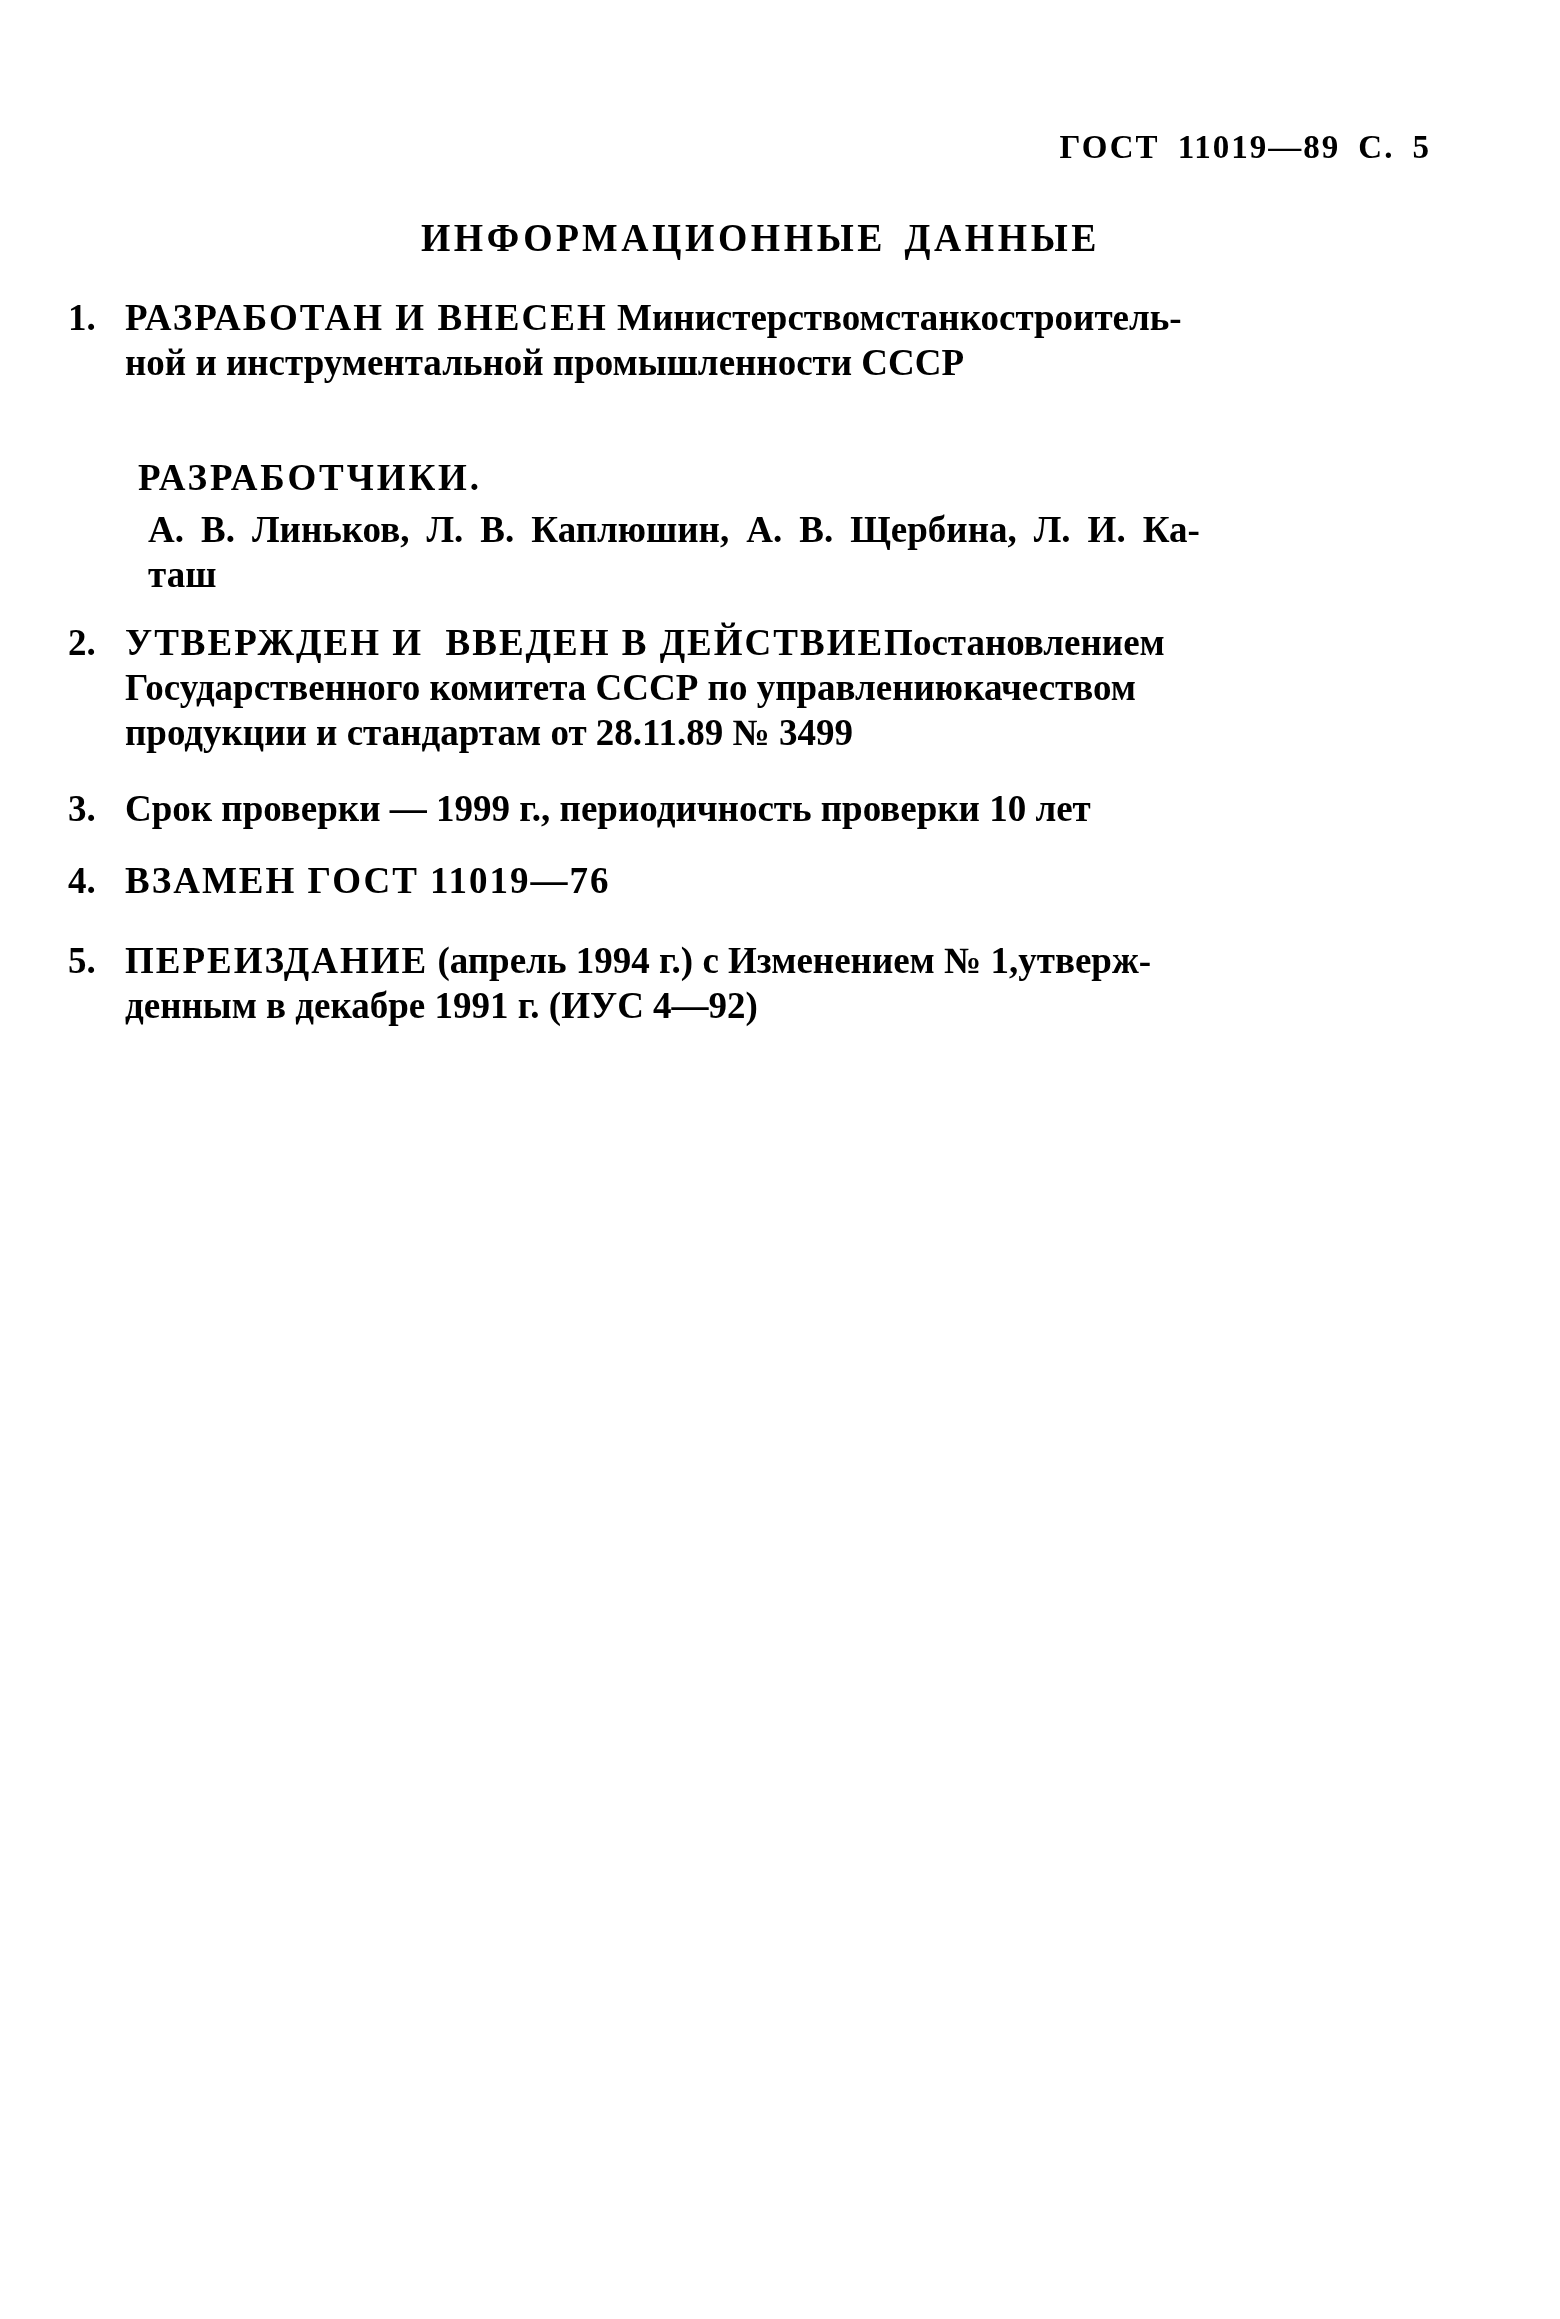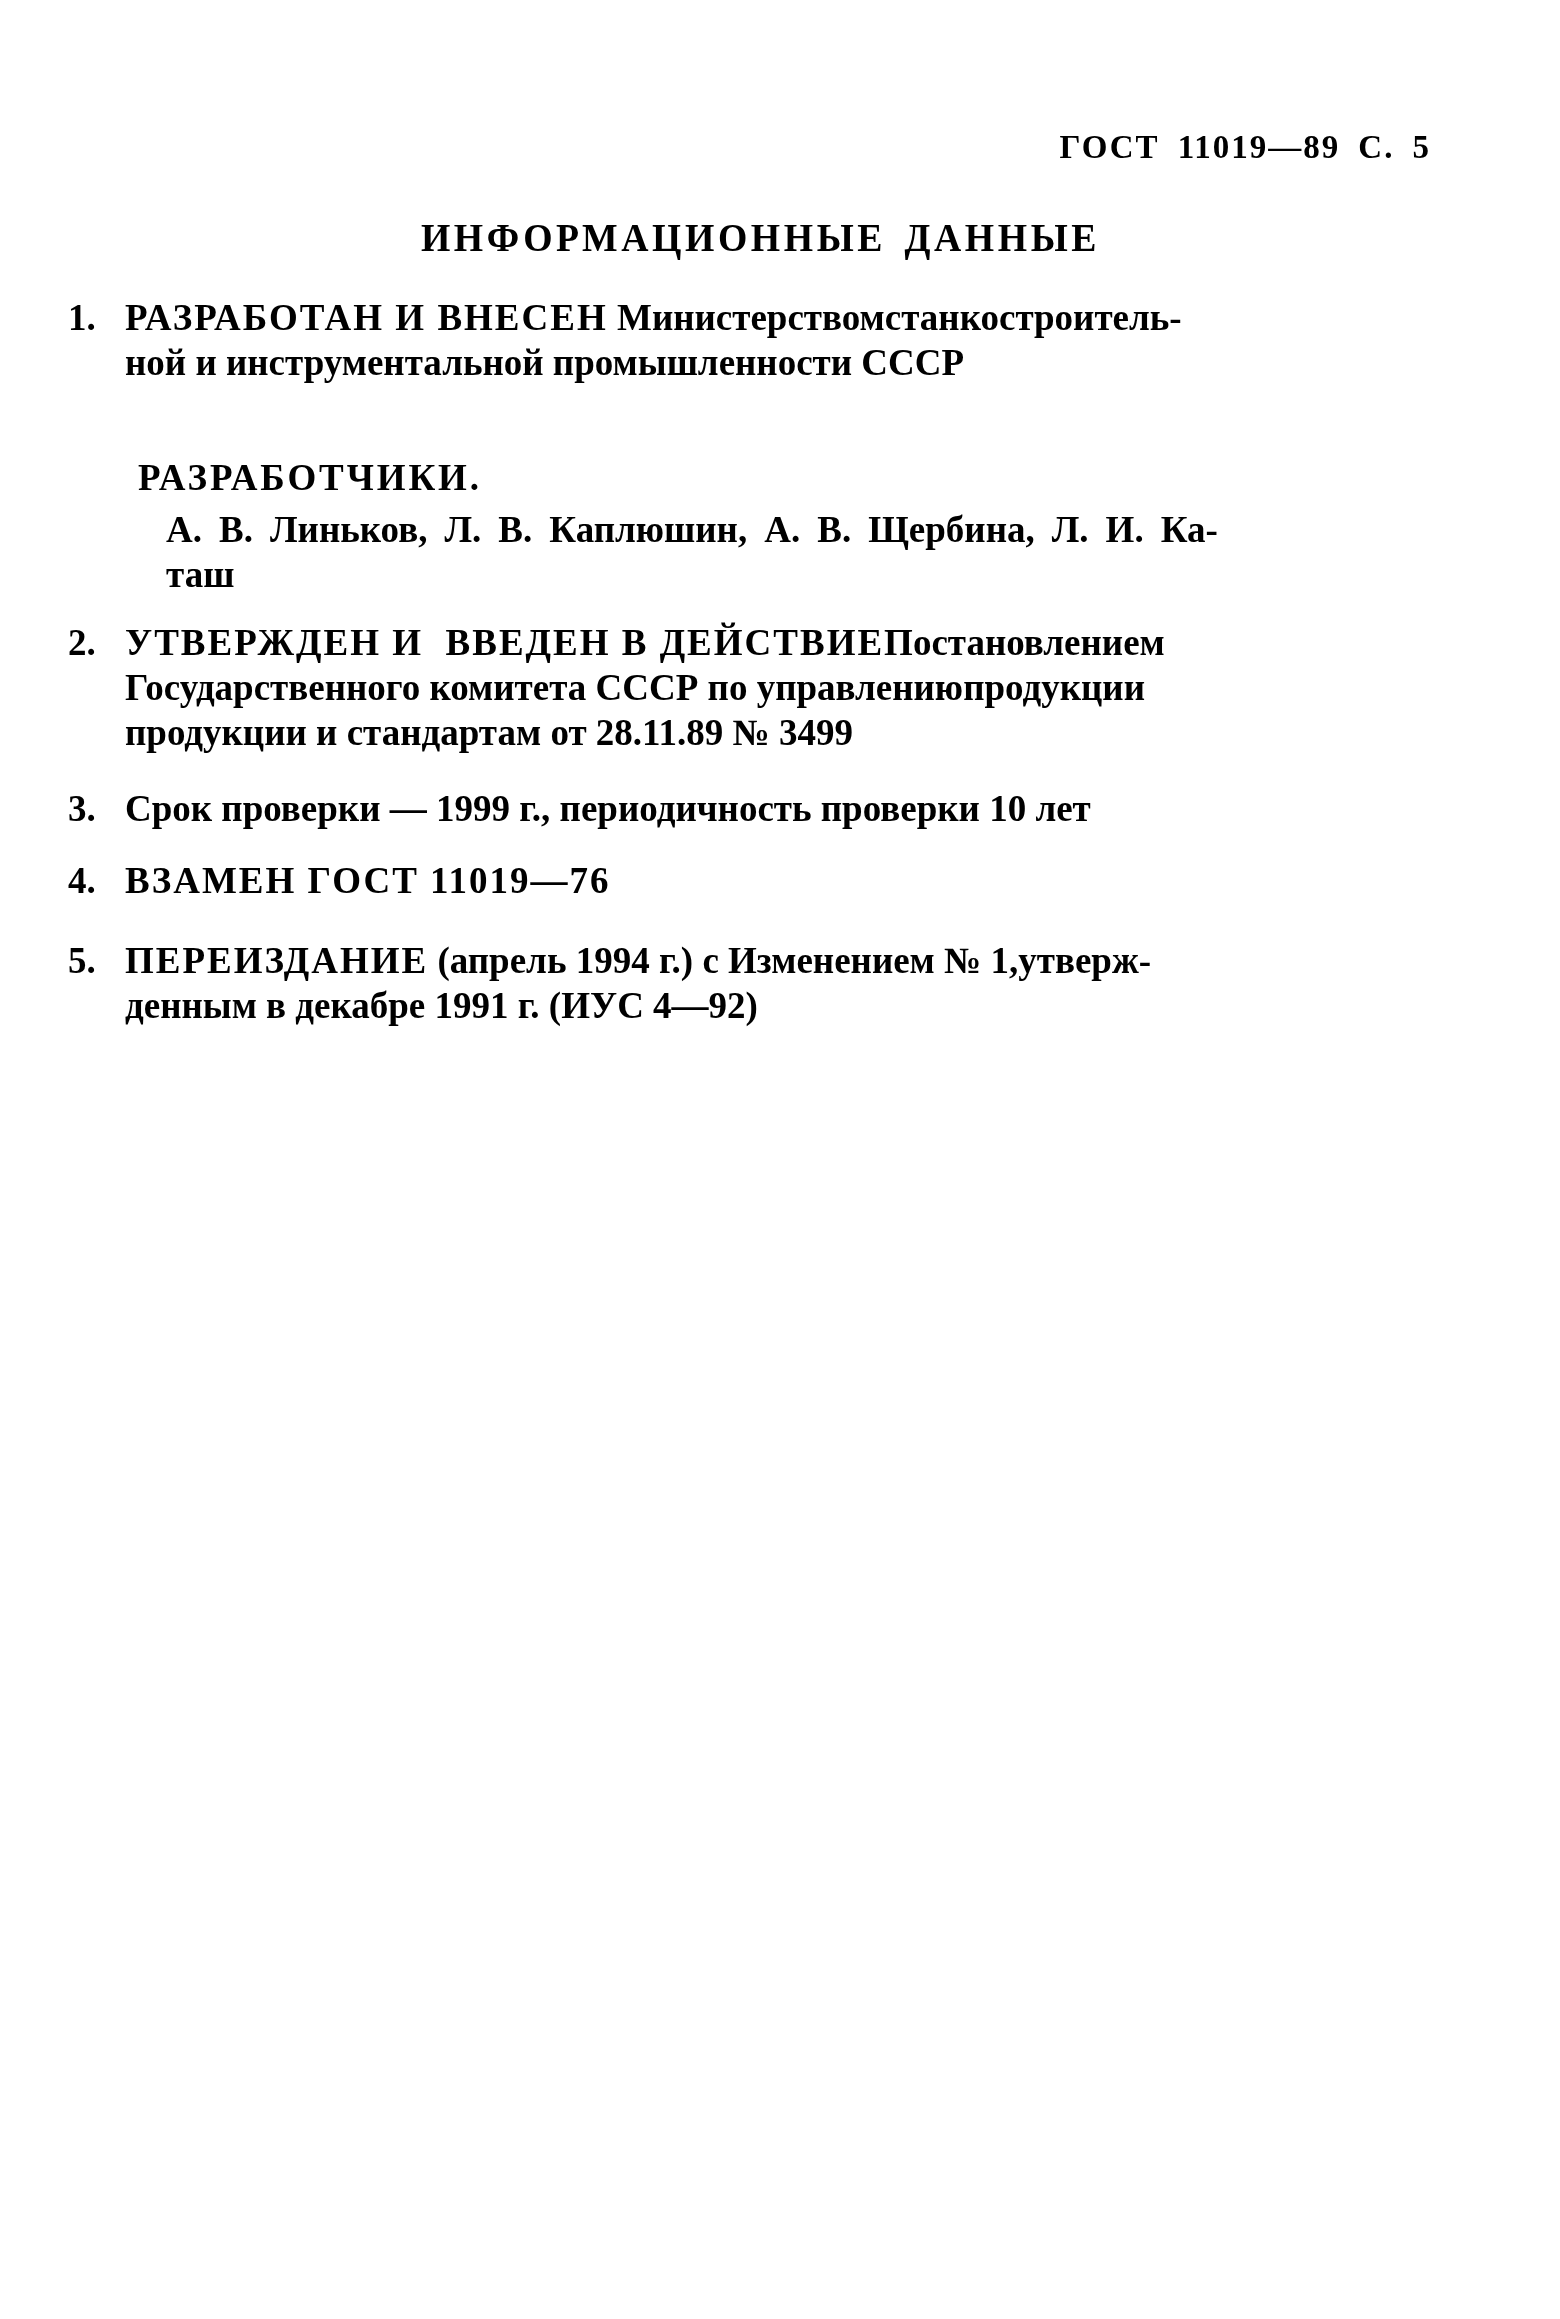--- a/index.html
+++ b/index.html
@@ -70,21 +70,21 @@
       position: absolute;
       top: 456px;
       left: 138px;
       font-size: 37px;
       font-weight: bold;
       letter-spacing: 2.9px;
     }
     .authors {
       position: absolute;
       top: 505px;
-      left: 166px;
+      left: 148px;
       width: 1268px;
       font-size: 37px;
       line-height: 45px;
       font-weight: bold;
       word-spacing: 7.8px;
     }
     .authors .line2 {
       display: block;
     }
   </style>
@@ -116,21 +116,21 @@
 
   <div class="item" style="top:620px;">
     <div class="justify-line">
       <span>
         <span class="num">2.</span><span class="lead" style="white-space:pre;">УТВЕРЖДЕН И  ВВЕДЕН В ДЕЙСТВИЕ</span>
       </span>
       <span>Постановлением</span>
     </div>
     <div class="justify-line" style="padding-left:57px;">
       <span>Государственного комитета СССР по управлению</span>
-      <span>продукции</span>
+      <span>качеством</span>
     </div>
     <span class="cont">продукции и стандартам от 28.11.89 № 3499</span>
   </div>
 
   <div class="item" style="top:786px;">
     <span class="num">3.</span><span>Срок проверки — 1999 г., периодичность проверки 10 лет</span>
   </div>
 
   <div class="item" style="top:858px;">
     <span class="num">4.</span><span class="lead">ВЗАМЕН ГОСТ 11019—76</span>

